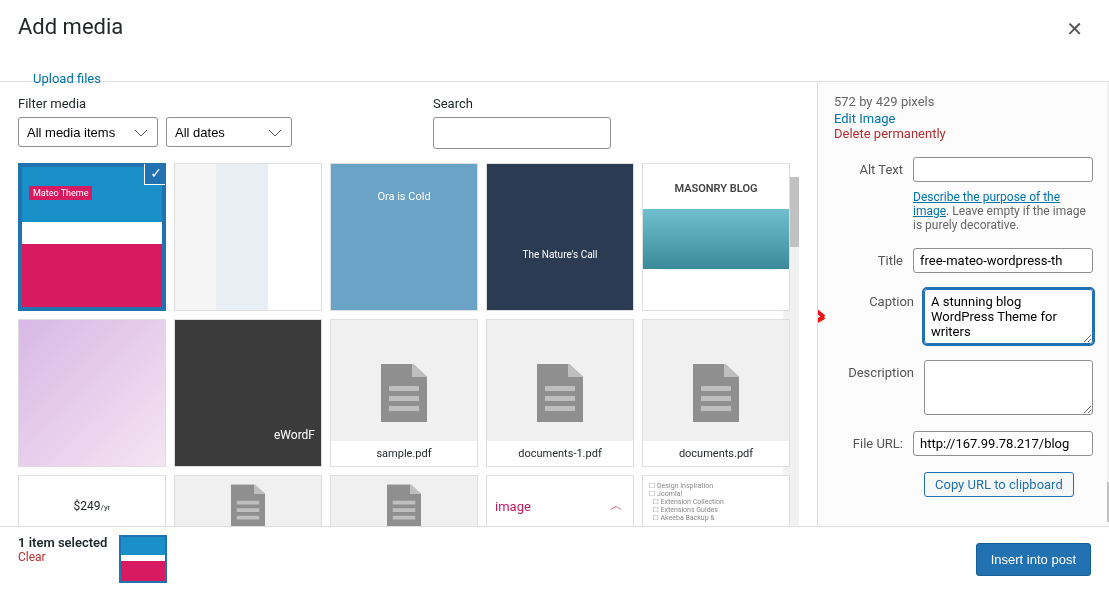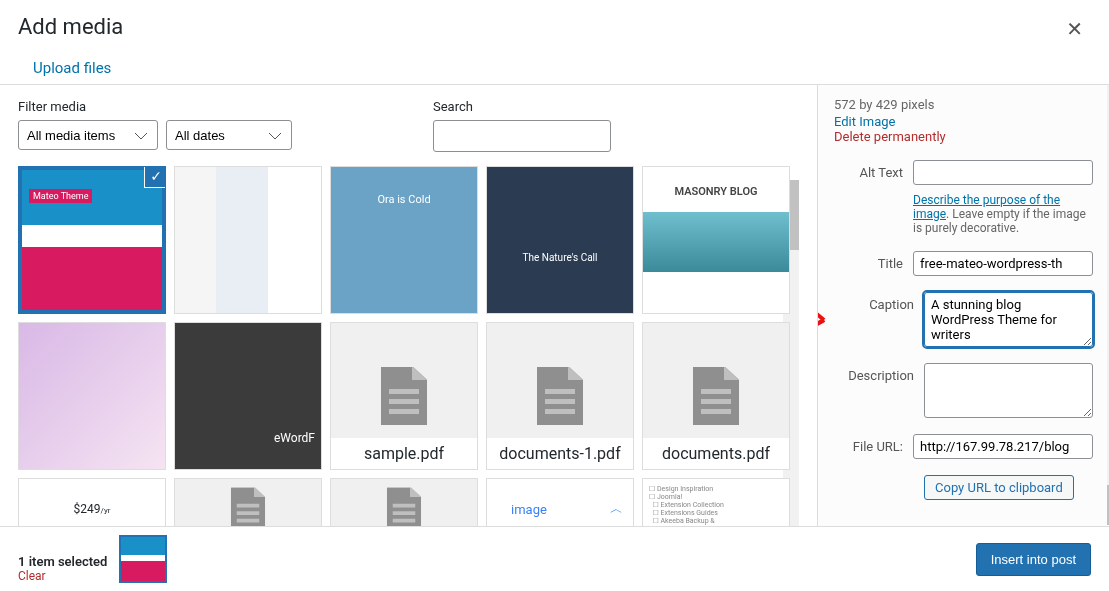--- a/index.html
+++ b/index.html
@@ -5,41 +5,41 @@
 :root{
   --text:#23282d;--border:#ddd;--link:#0073aa;--danger:#b32d2e;
   --btnblue:#2271b1;--btnblue-dark:#135e96;
 }
 html,body{margin:0;padding:0;font-family:-apple-system,BlinkMacSystemFont,"Segoe UI",Roboto,sans-serif;color:var(--text);font-size:13px;background:#fff}
 .modal{width:1109px;height:591px;position:relative;box-sizing:border-box;display:flex;flex-direction:column}
 .hdr{display:flex;align-items:flex-end;justify-content:space-between;padding:8px 18px 0 18px}
 h1{font-size:22px;font-weight:400;margin:6px 0 10px}
 .close{font-size:20px;color:#555;cursor:pointer;padding:8px}
 .tabs{display:flex;border-bottom:1px solid var(--border);padding:0 18px}
-.tab{padding:8px 14px;border:1px solid transparent;border-bottom:none;cursor:pointer;color:var(--link);font-size:15px;position:relative;top:1px}
+.tab{padding:8px 14px;border:1px solid transparent;border-bottom:none;cursor:pointer;color:var(--link);font-size:13px;position:relative;top:13px}
 .tab.active{border-color:var(--border);background:#fff;color:var(--text);border-radius:3px 3px 0 0}
 .body{flex:1;display:flex;min-height:0}
 .left{flex:1;padding:14px 16px 0 18px;display:flex;flex-direction:column;min-width:0}
 .filters-row{display:flex;gap:24px}
 .filter-group{display:flex;flex-direction:column;gap:6px}
 .filter-group.search{margin-left:auto;margin-right:190px}
 .filter-label{font-size:13px}
 select,.search-input{height:30px;border:1px solid #8c8f94;border-radius:3px;font-size:13px;padding:0 8px;background:#fff}
 select{padding-right:28px;appearance:none;background:
   linear-gradient(45deg,transparent 46%,#555 46%,#555 54%,transparent 54%) calc(100% - 16px) 12px/6px 6px no-repeat,
   linear-gradient(-45deg,transparent 46%,#555 46%,#555 54%,transparent 54%) calc(100% - 10px) 12px/6px 6px no-repeat,#fff}
 #sel-type{width:140px}
 #sel-date{width:126px}
 .search-input{width:160px}
 .grid-wrap{flex:1;overflow:auto;margin-top:14px;position:relative}
 .grid{display:grid;grid-template-columns:repeat(5,148px);gap:8px}
 .thumb{width:148px;height:148px;border:1px solid var(--border);background:#f0f0f0;position:relative;box-sizing:border-box;cursor:pointer;display:flex;align-items:center;justify-content:center;overflow:hidden}
 .thumb.selected{outline:4px solid #2271b1;outline-offset:-4px}
 .check{position:absolute;top:-2px;right:-2px;width:22px;height:22px;background:#2271b1;color:#fff;display:flex;align-items:center;justify-content:center;font-size:14px;box-shadow:0 0 0 1px #fff}
-.thumb .cap{position:absolute;bottom:0;left:0;right:0;text-align:center;font-size:16px;padding:6px 2px;background:#fff}
+.thumb .cap{position:absolute;bottom:0;left:0;right:0;text-align:center;font-size:11px;padding:6px 2px;background:#fff}
 
 .t1{background:linear-gradient(#1a90c8 0 40%,#fff 40% 55%,#d81b60 55%)}
 .t1::before{content:"Mateo Theme";position:absolute;top:22px;left:10px;color:#fff;font-size:9px;background:#d81b60;padding:2px 4px}
 .t2{background:linear-gradient(90deg,#f5f5f5 0 28%,#e9eef5 28% 64%,#fff 64%)}
 .t3{background:#6aa3c5;color:#fff;display:flex;flex-direction:column;align-items:center;justify-content:flex-start;padding-top:26px;font-size:11px}
 .t4{background:#2b3b52;color:#fff;display:flex;flex-direction:column;align-items:center;justify-content:center;padding-top:34px;font-size:10px}
 .t5{background:#fff;color:#444;display:flex;flex-direction:column;align-items:center;justify-content:flex-start;padding-top:18px;font-size:11px;font-weight:600}
 .t5 .sea{margin-top:14px;width:100%;height:60px;background:linear-gradient(#6fbfcf,#3a8a9a)}
 .t6{background:linear-gradient(135deg,#d9b8e6,#f5e4f2)}
 .t7{background:#3b3b3b;color:#fff;display:flex;align-items:center;justify-content:center;font-size:12px}
@@ -52,21 +52,21 @@
 .dlink{color:var(--danger);cursor:pointer}
 .field{display:flex;margin-top:16px;gap:10px}
 .field label{width:80px;text-align:right;color:#555;padding-top:5px}
 .field input,.field textarea{flex:1;border:1px solid #8c8f94;border-radius:3px;font:inherit;padding:4px 6px}
 .field textarea{resize:both}
 .field .help{font-size:12px;color:#666}
 .caption-focus{outline:2px solid #2271b1;border-color:#2271b1!important}
 .desc-link{color:var(--link);text-decoration:underline;cursor:pointer}
 .copybtn{border:1px solid var(--btnblue);color:var(--btnblue);background:#f6f7f7;border-radius:3px;padding:4px 10px;cursor:pointer;font:inherit;margin-top:16px;margin-left:90px}
 .footer{display:flex;align-items:center;justify-content:space-between;border-top:1px solid var(--border);padding:8px 18px;background:#fff}
-.footer-left{display:flex;align-items:flex-end;gap:12px}
+.footer-left{display:flex;align-items:flex-start;gap:12px}
 .sel-summary{font-weight:600}
 .clear{color:var(--danger);cursor:pointer;font-size:12px}
 .mini{width:44px;height:44px;border:2px solid #2271b1;background:linear-gradient(#1a90c8 0 40%,#fff 40% 55%,#d81b60 55%)}
 .insert-btn{background:var(--btnblue);color:#fff;border:1px solid var(--btnblue-dark);border-radius:3px;padding:8px 14px;font-size:13px;cursor:pointer}
 .arrow-overlay{position:absolute;pointer-events:none}
 .scrollbar-fake{position:absolute;top:14px;right:2px;width:16px;height:420px;background:#f1f1f1}
 .scrollbar-fake .sthumb{position:absolute;top:0;width:100%;height:70px;background:#c1c1c1}
 .scrollbar-fake.r2 .sthumb{top:auto;bottom:0;height:40px}
 </style>
 </head>
@@ -145,21 +145,21 @@
 
           <div class="thumb" style="height:62px;background:#fff">
             <span style="font-size:12px;font-weight:400">$249<span style="font-size:8px">/yr</span></span>
           </div>
           <div class="thumb" style="height:62px">
             <div class="doc-ico" style="transform:scale(.75)"></div>
           </div>
           <div class="thumb" style="height:62px">
             <div class="doc-ico" style="transform:scale(.75)"></div>
           </div>
-          <div class="thumb" style="height:62px;background:#fff;color:#3b82f6;justify-content:center;padding-left:24px">
+          <div class="thumb" style="height:62px;background:#fff;color:#be185d;justify-content:center;padding-left:8px">
             <span>image</span>
             <span style="margin-left:auto;margin-right:10px">︿</span>
           </div>
           <div class="thumb" style="height:62px;background:#fff;font-size:7px;color:#888;align-items:flex-start;padding:6px;justify-content:flex-start">
             <div>☐ Design Inspiration<br>☐ Joomla!<br>&nbsp;&nbsp;☐ Extension Collection<br>&nbsp;&nbsp;☐ Extensions Guides<br>&nbsp;&nbsp;☐ Akeeba Backup &amp;</div>
           </div>
 
         </div>
       </div>
     </div>

